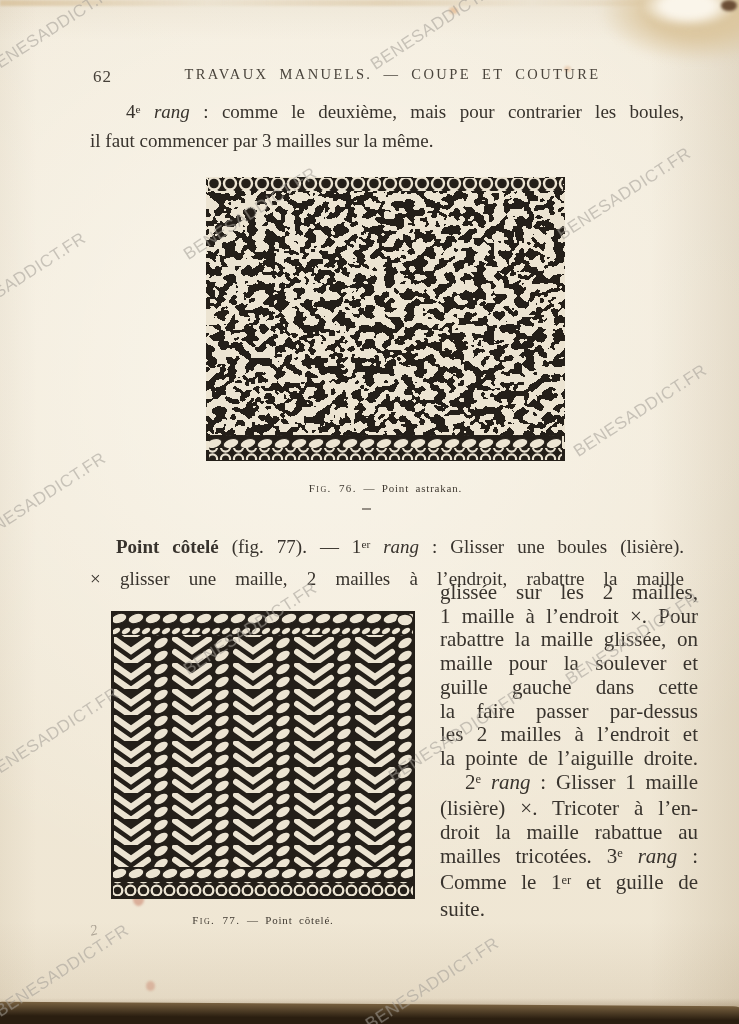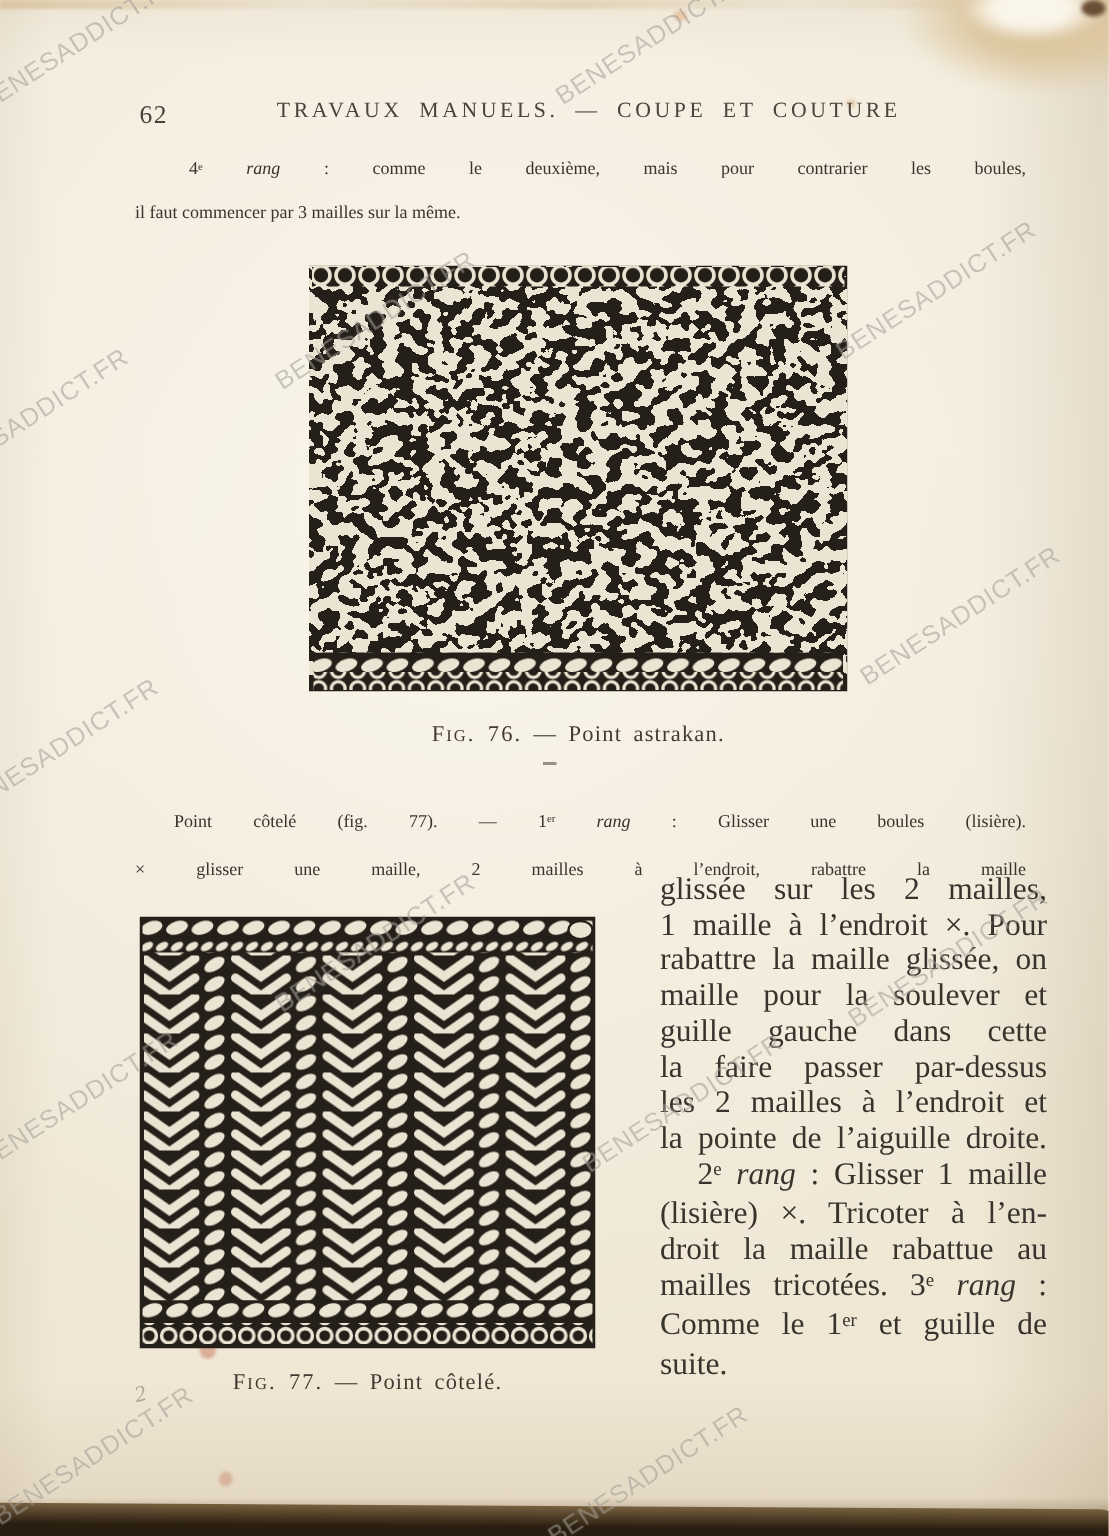--- a/index.html
+++ b/index.html
@@ -41,32 +41,32 @@
     color:rgba(112,102,92,.5);transform:rotate(-14deg)}
   
   .wm{position:absolute;z-index:7;white-space:nowrap;pointer-events:none;
     font-family:"Liberation Sans",sans-serif;font-size:17px;letter-spacing:.6px;
     color:rgba(134,126,115,.42);text-shadow:0 0 1px rgba(255,255,255,.3);
     transform:rotate(-33deg)}
   
   .hdr{position:absolute;top:66px;left:90px;right:44px;height:22px;z-index:4}
   .pnum{position:absolute;left:3px;top:1px;font-size:17px;letter-spacing:1px;color:#474139}
   .htitle{display:block;text-align:center;font-size:14.5px;letter-spacing:2.4px;word-spacing:5px;color:#4a443c}
-  .para{position:absolute;z-index:4;font-size:12px}
+  .para{position:absolute;z-index:4;font-size:19px}
   .jl{text-align:justify;text-align-last:justify}
   sup{font-size:.6em;vertical-align:baseline;position:relative;top:-.45em}
   .p1{left:90px;top:99px;width:594px;line-height:26.5px}
   .p1 .l1{padding-left:36px}
   .p2{left:90px;top:532px;width:594px;line-height:30px}
   .p2 .l1{padding-left:26px}
-  .bold{font-weight:normal}
+  .bold{font-weight:bold}
   .fig{position:absolute;z-index:3}
   .fig76{left:206px;top:177px;width:359px}
-  .fig77{left:93px;top:611px;width:304px}
-  .cap{text-align:center;font-size:15px;letter-spacing:.8px;word-spacing:3px;color:#403a32}
+  .fig77{left:111px;top:611px;width:304px}
+  .cap{text-align:center;font-size:11px;letter-spacing:.8px;word-spacing:3px;color:#403a32}
   .fig76 .cap{margin-top:21px}
   .fig77 .cap{margin-top:15px}
   .sc{font-variant:small-caps;letter-spacing:1.4px}
   .col{position:absolute;left:440px;top:581px;width:258px;z-index:4;font-size:21px;line-height:23.7px}
   .cline{text-align:justify;text-align-last:justify}
   .cline.ind{padding-left:25px}
   svg{display:block}
 </style>
 </head>
 <body>

